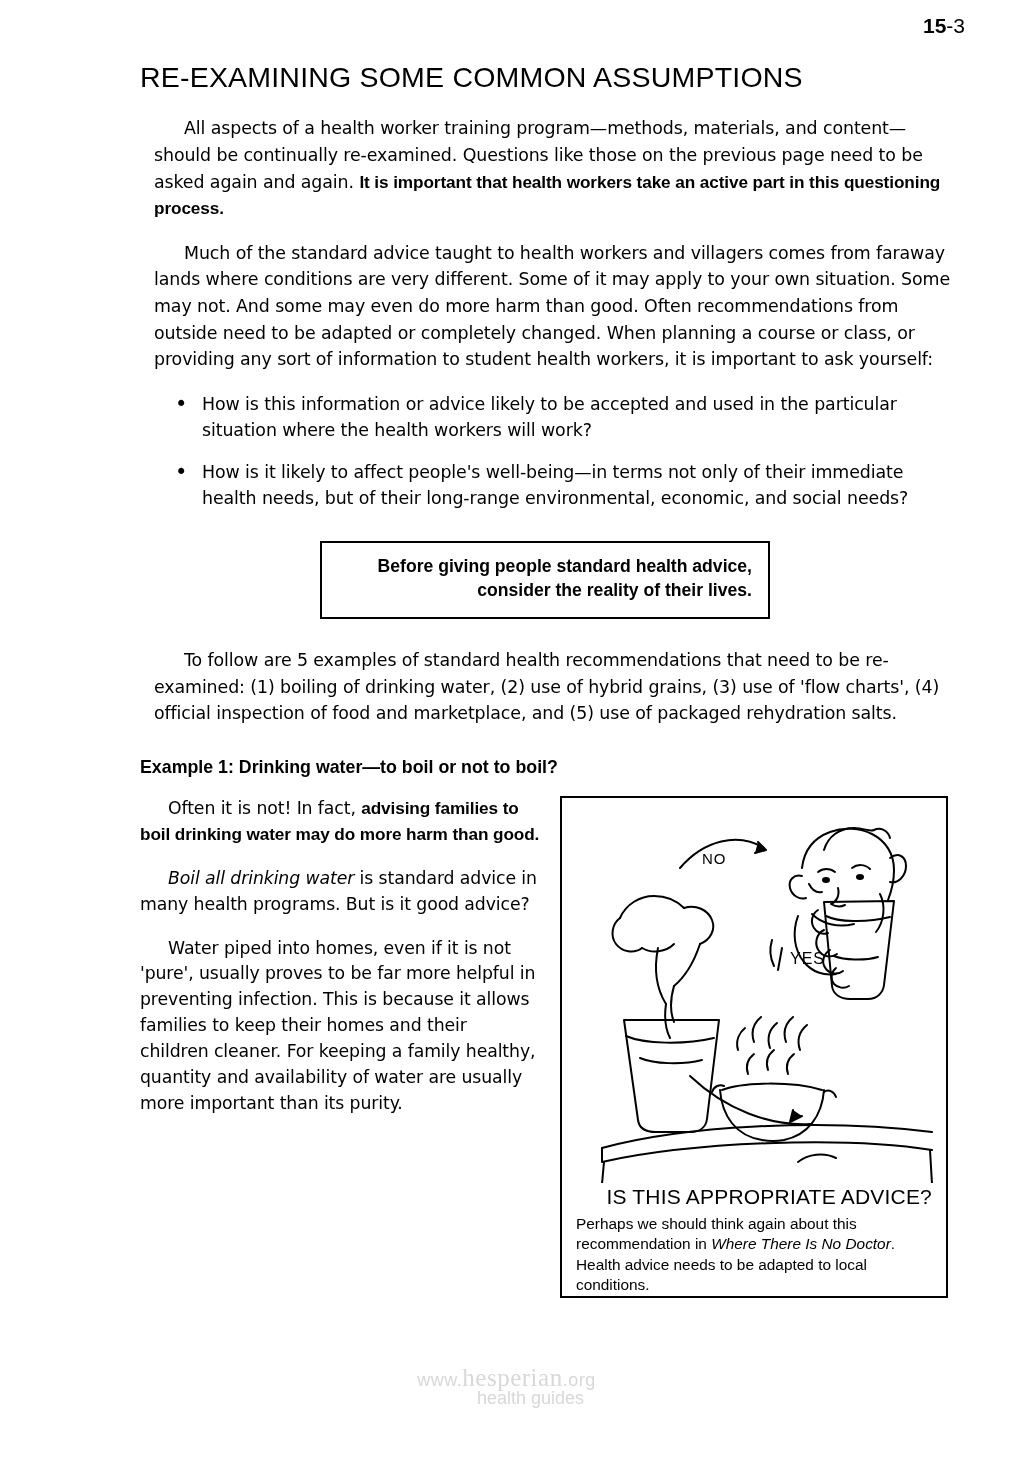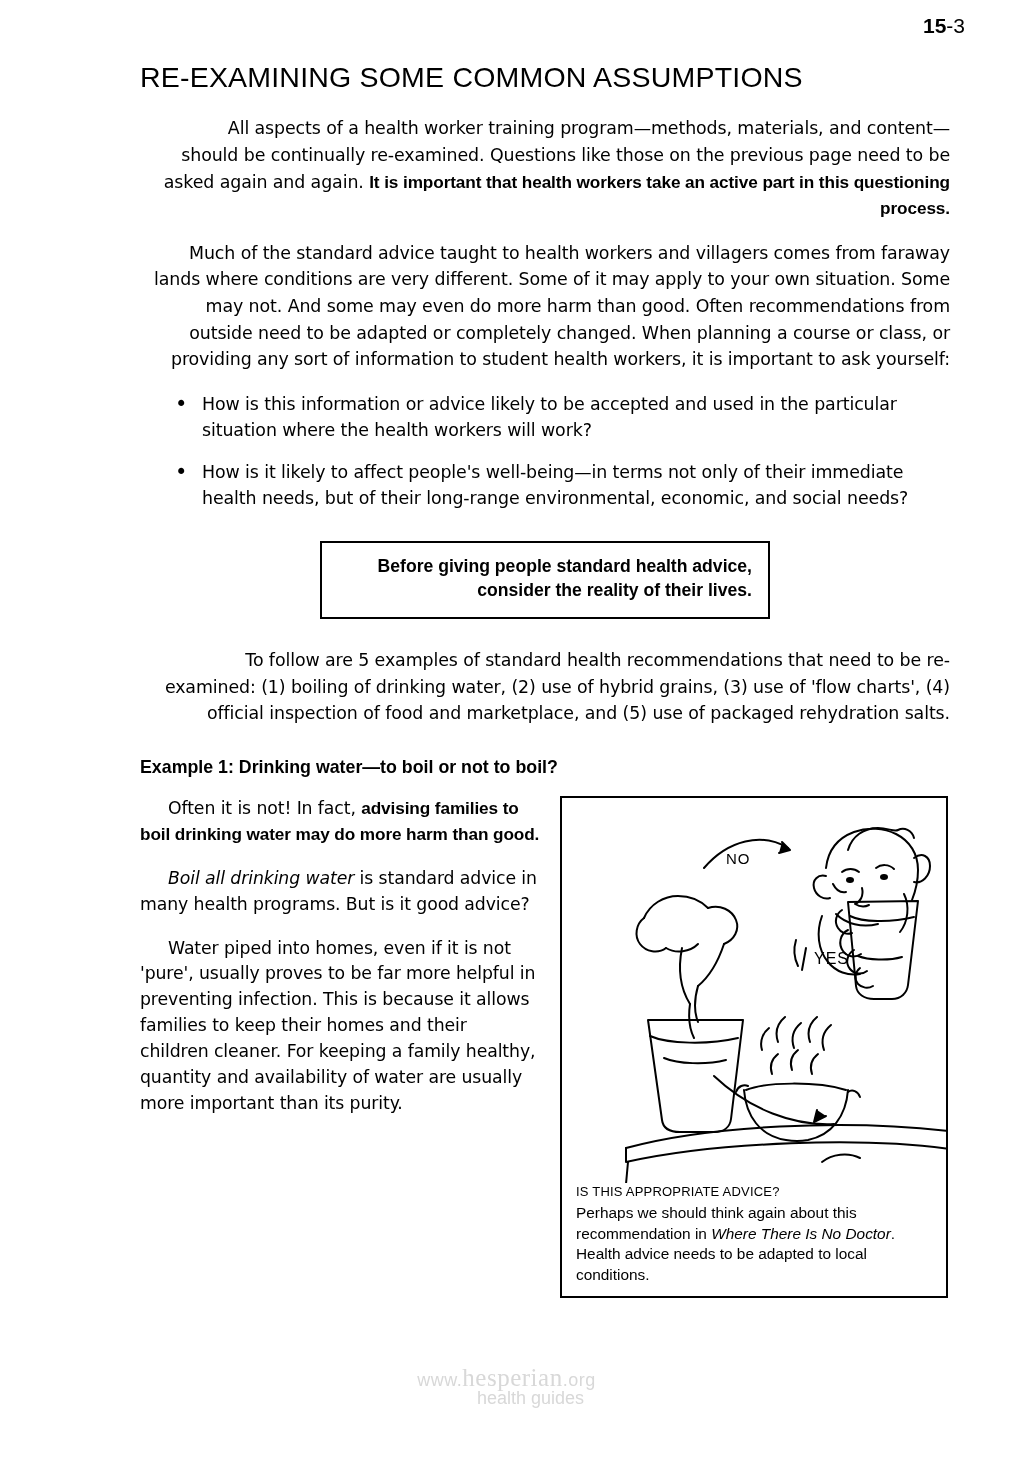--- a/index.html
+++ b/index.html
@@ -43,24 +43,23 @@
     font-weight: normal;
     font-size: 28.5px;
     letter-spacing: 0.2px;
     margin: 0 0 22px 0;
     line-height: 1.1;
   }
   p.body-text {
     font-family: "DejaVu Sans", sans-serif;
     font-size: 17.4px;
     line-height: 1.53;
-    margin: 0 0 18px 8px;
+    margin: 0 0 18px 14px;
     text-indent: 30px;
     letter-spacing: -0.1px;
-    text-align: right;
   }
   p.body-text b, .bold {
     font-family: "Liberation Sans", sans-serif;
     font-weight: bold;
     font-size: 17.2px;
   }
   ul.bullets {
     list-style: none;
     margin: 2px 0 0 0;
     padding: 0;
@@ -123,32 +122,31 @@
     top: 0;
     width: 388px;
     border: 2.5px solid #000;
     box-sizing: border-box;
     height: 502px;
   }
   .figure-art {
     position: relative;
     height: 385px;
     overflow: hidden;
-    margin-left: 24px;
   }
   .figure-caption {
     padding: 0 14px 10px 14px;
     font-family: "Liberation Sans", sans-serif;
     font-size: 15.4px;
     line-height: 1.33;
   }
   .figure-caption .cap-title {
     display: block;
-    text-align: left;
-    font-size: 13px;
+    text-align: right;
+    font-size: 21px;
     margin-bottom: 3px;
     letter-spacing: 0.2px;
   }
   .figure-caption i { font-style: italic; }
   .watermark {
     position: absolute;
     left: 0;
     right: 0;
     bottom: 28px;
     text-align: center;

